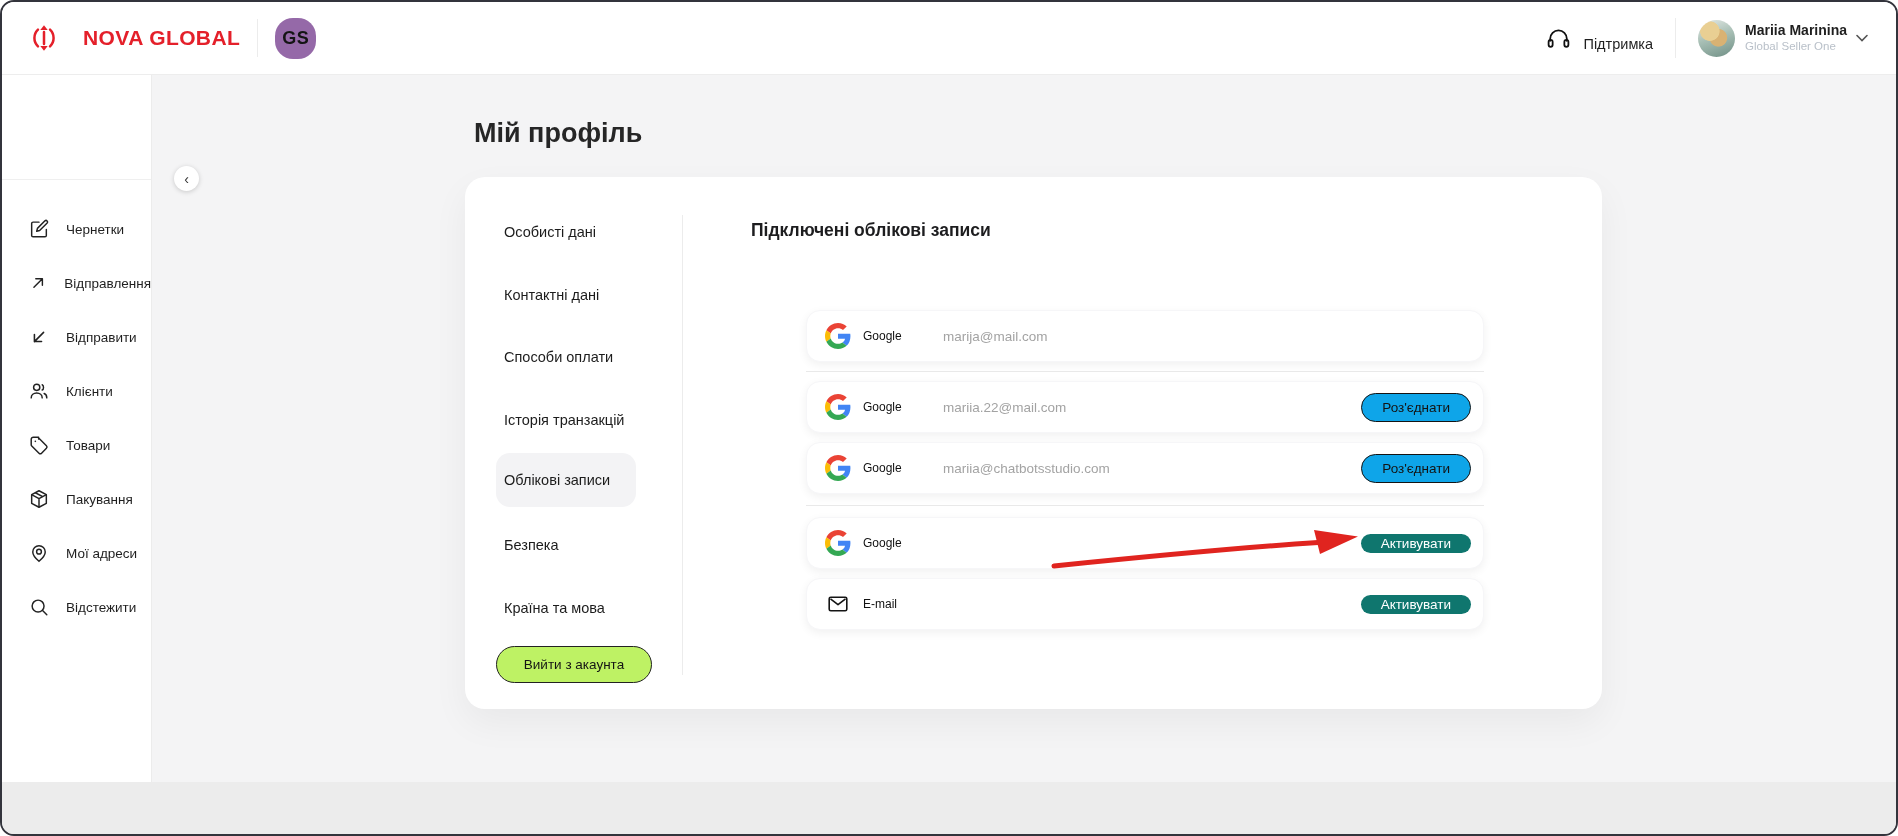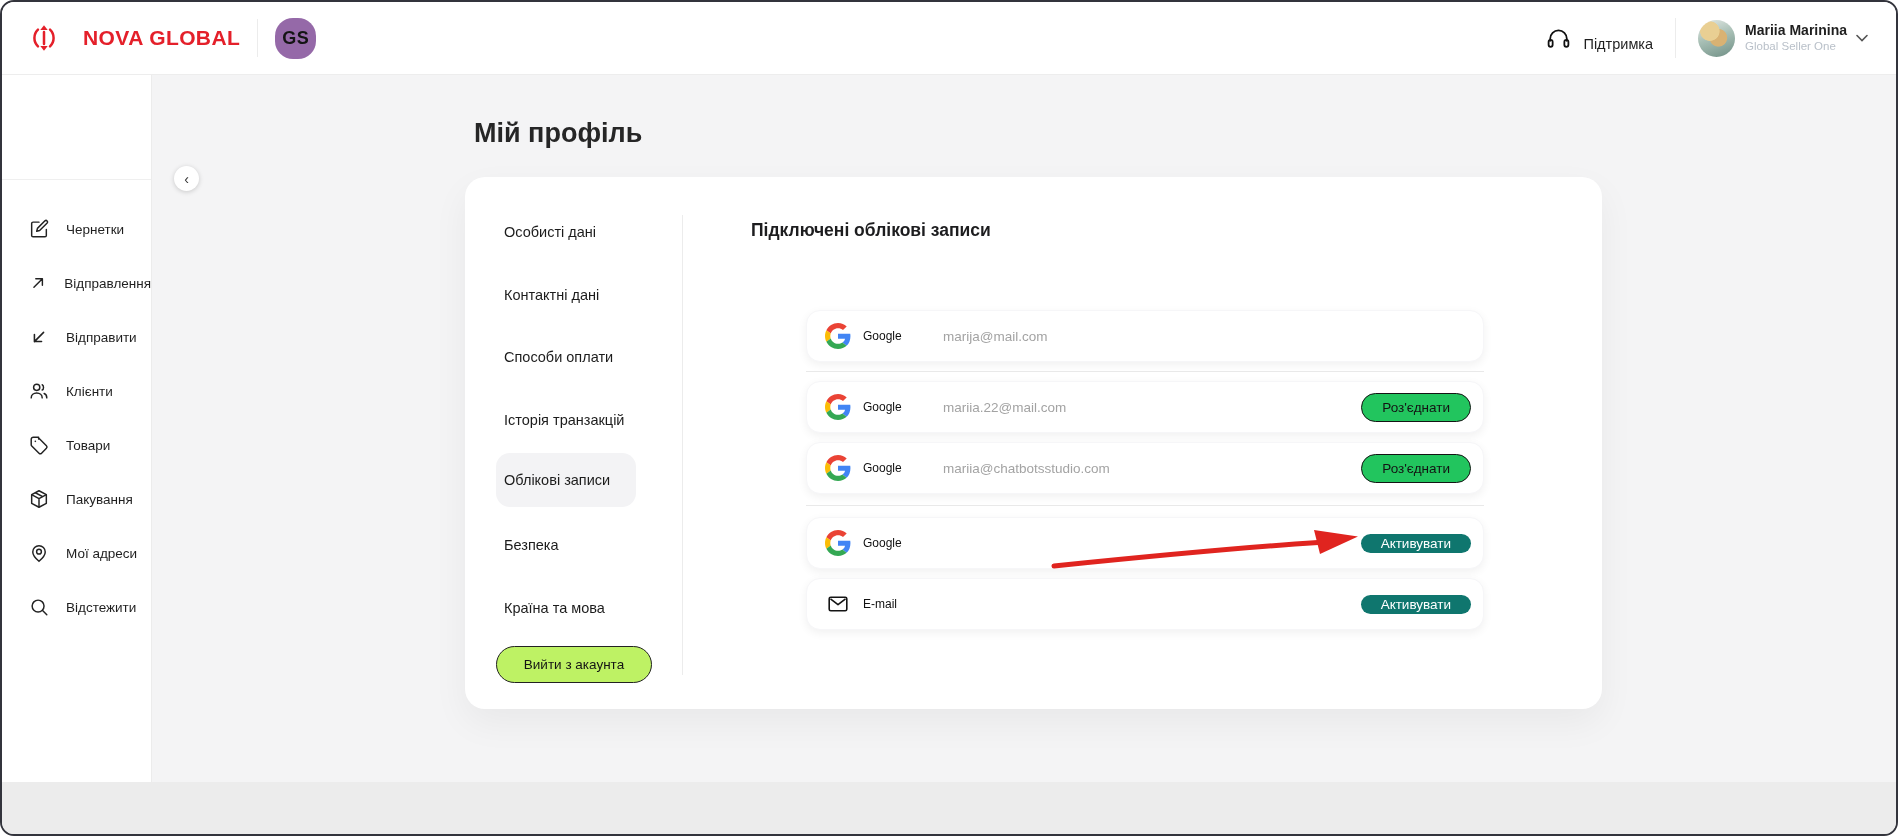--- a/index.html
+++ b/index.html
@@ -68,21 +68,21 @@
             box-shadow:0 3px 10px rgba(17,17,17,.06); display:flex; align-items:center;
             padding:0 12px 0 18px; }
   .acc-row + .acc-row{ margin-top:9px; }
   .rows-div{ height:1px; background:#e9e9e9; margin:9px 0; }
   .rows-div.big{ margin:11px 0; }
   .provider{ margin-left:12px; width:80px; font-size:12px; font-weight:500; color:#111; }
   .email{ font-size:13.5px; color:#a3a3a3; }
   .spacer{ flex:1; }
   .btn{ font-family:"Liberation Sans","DejaVu Sans",sans-serif; font-size:13.5px; border-radius:16px;
         padding:0 20px; cursor:pointer; white-space:nowrap; }
-  .btn.outline{ height:29px; background:#22c55e; border:1.5px solid #141414; color:#141414; }
+  .btn.outline{ height:29px; background:#0ea5e9; border:1.5px solid #141414; color:#141414; }
   .btn.solid{ height:19px; background:#0f766e; border:none; color:#fff; }
 
   .arrow-overlay{ position:absolute; left:1040px; top:526px; width:322px; height:46px; z-index:6; pointer-events:none; }
   svg{ display:block; }
 </style>
 </head>
 <body>
 
 <div class="frame">
 

